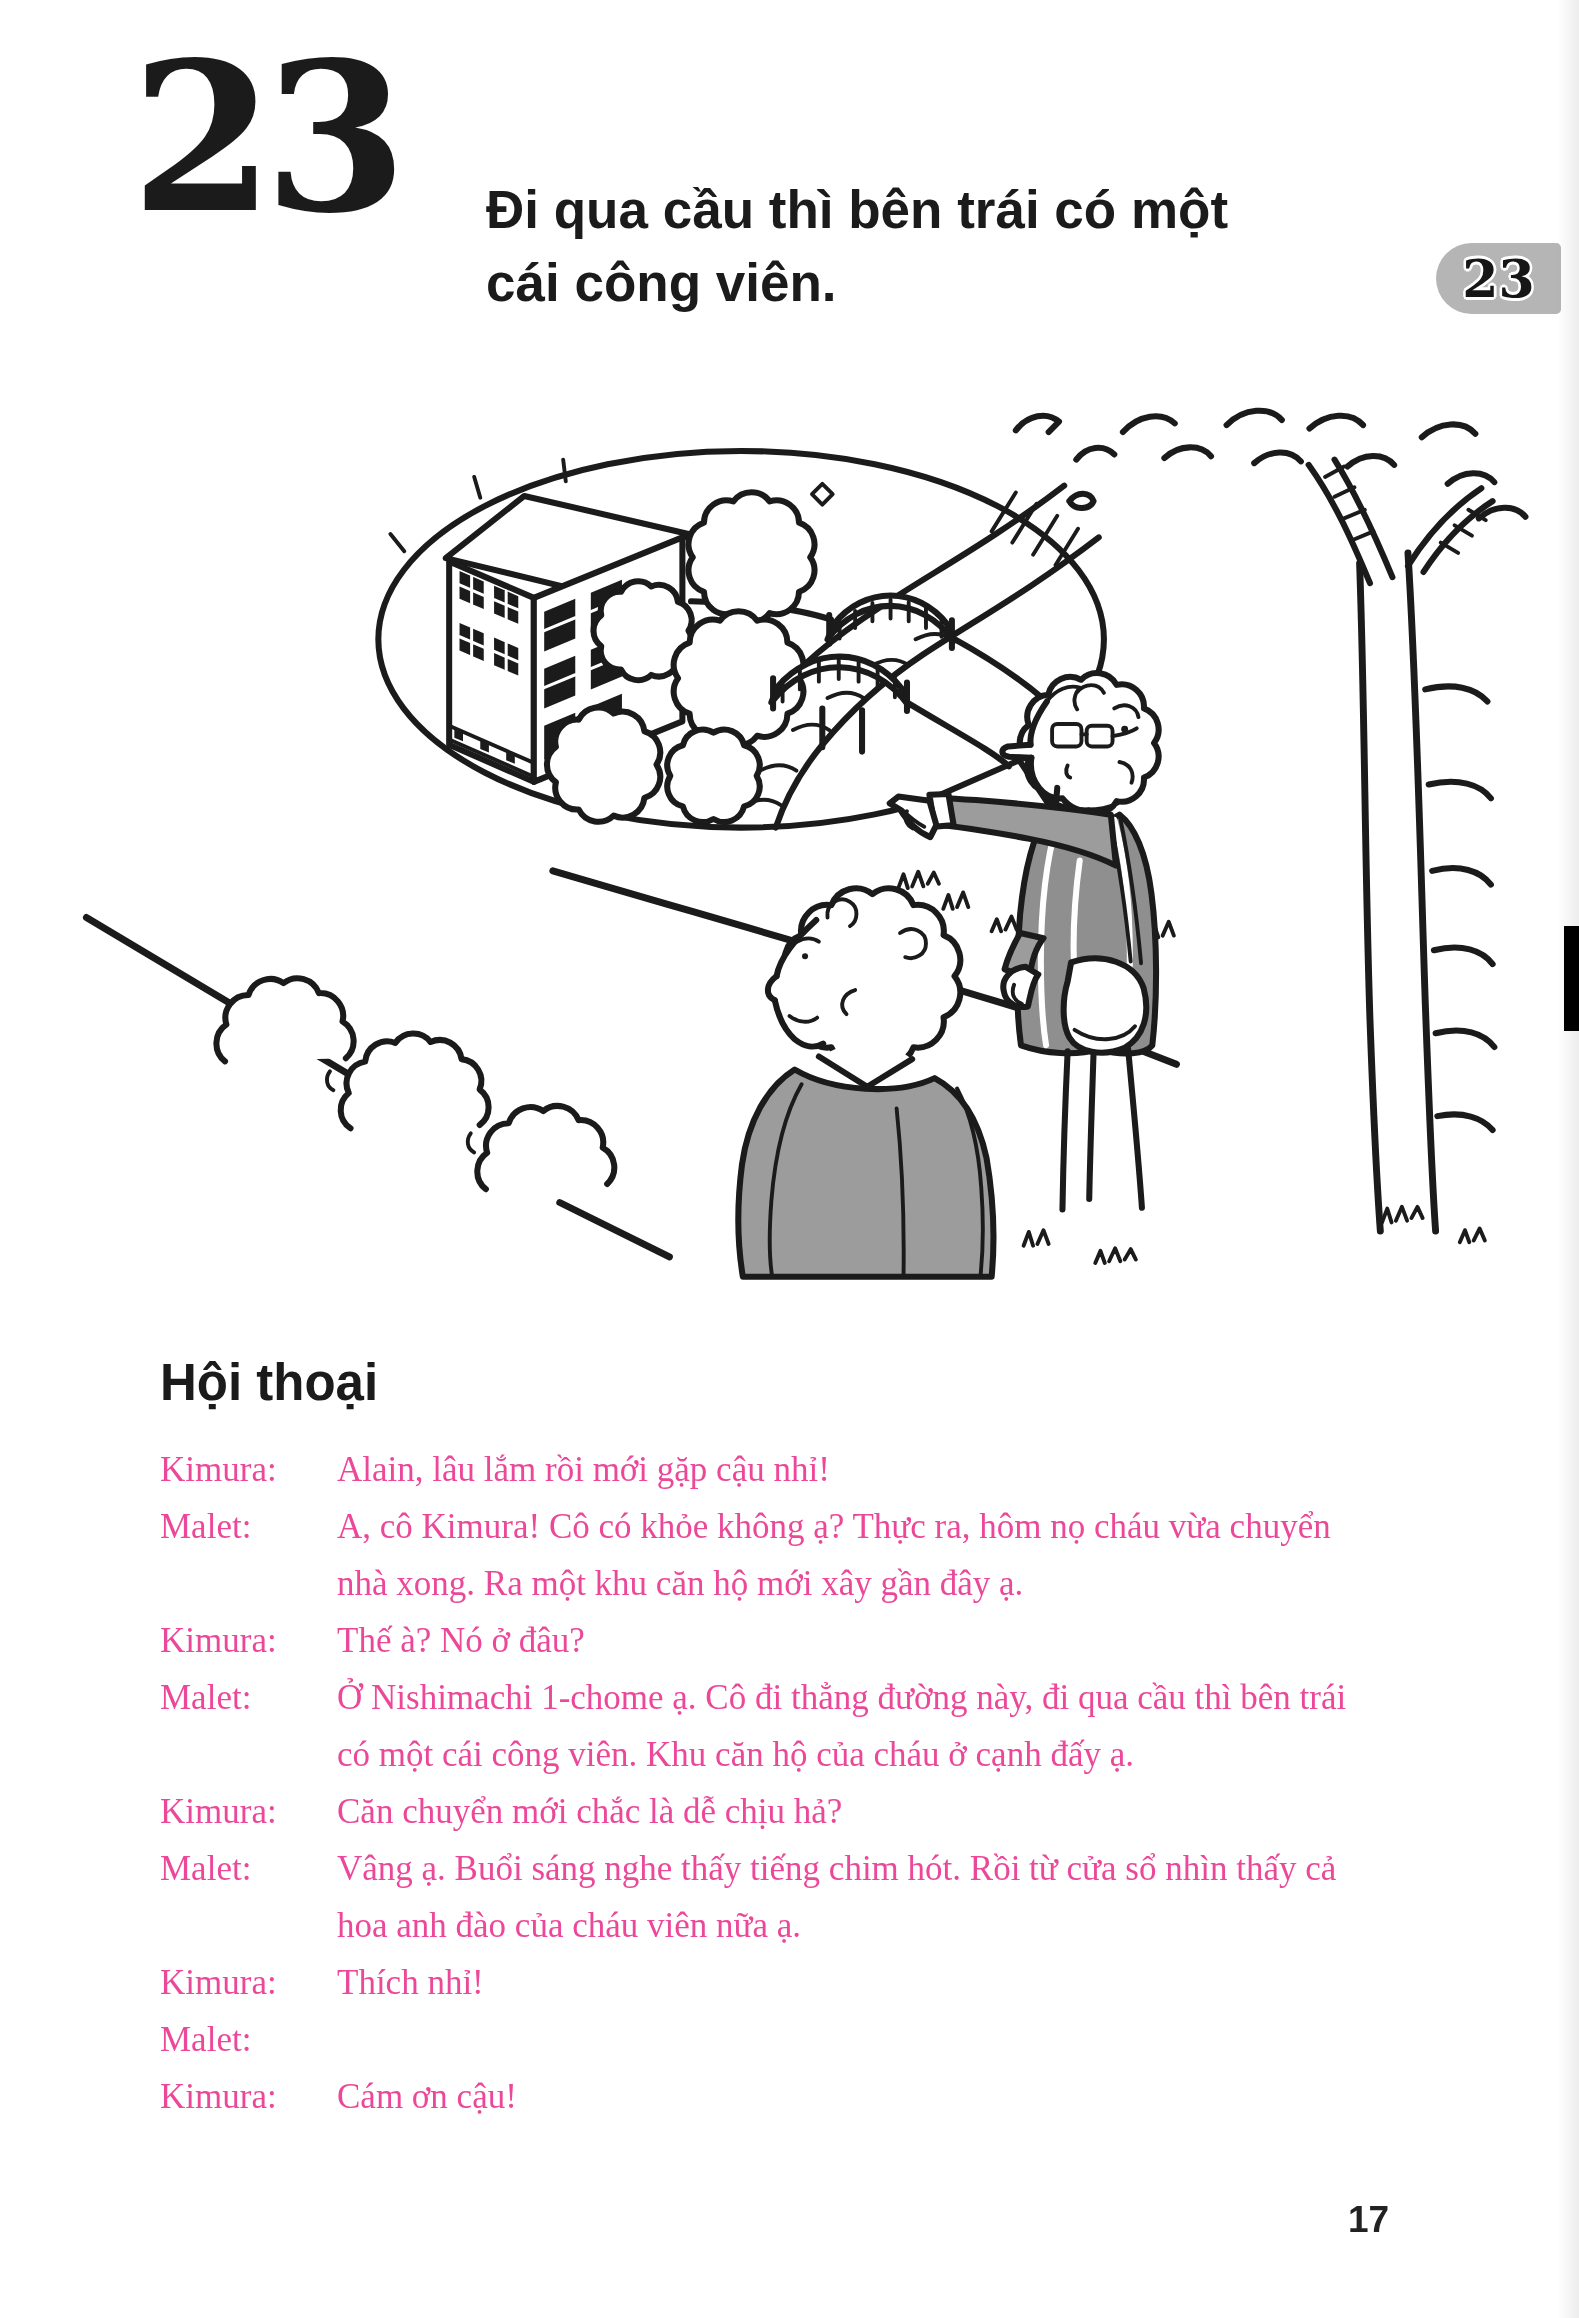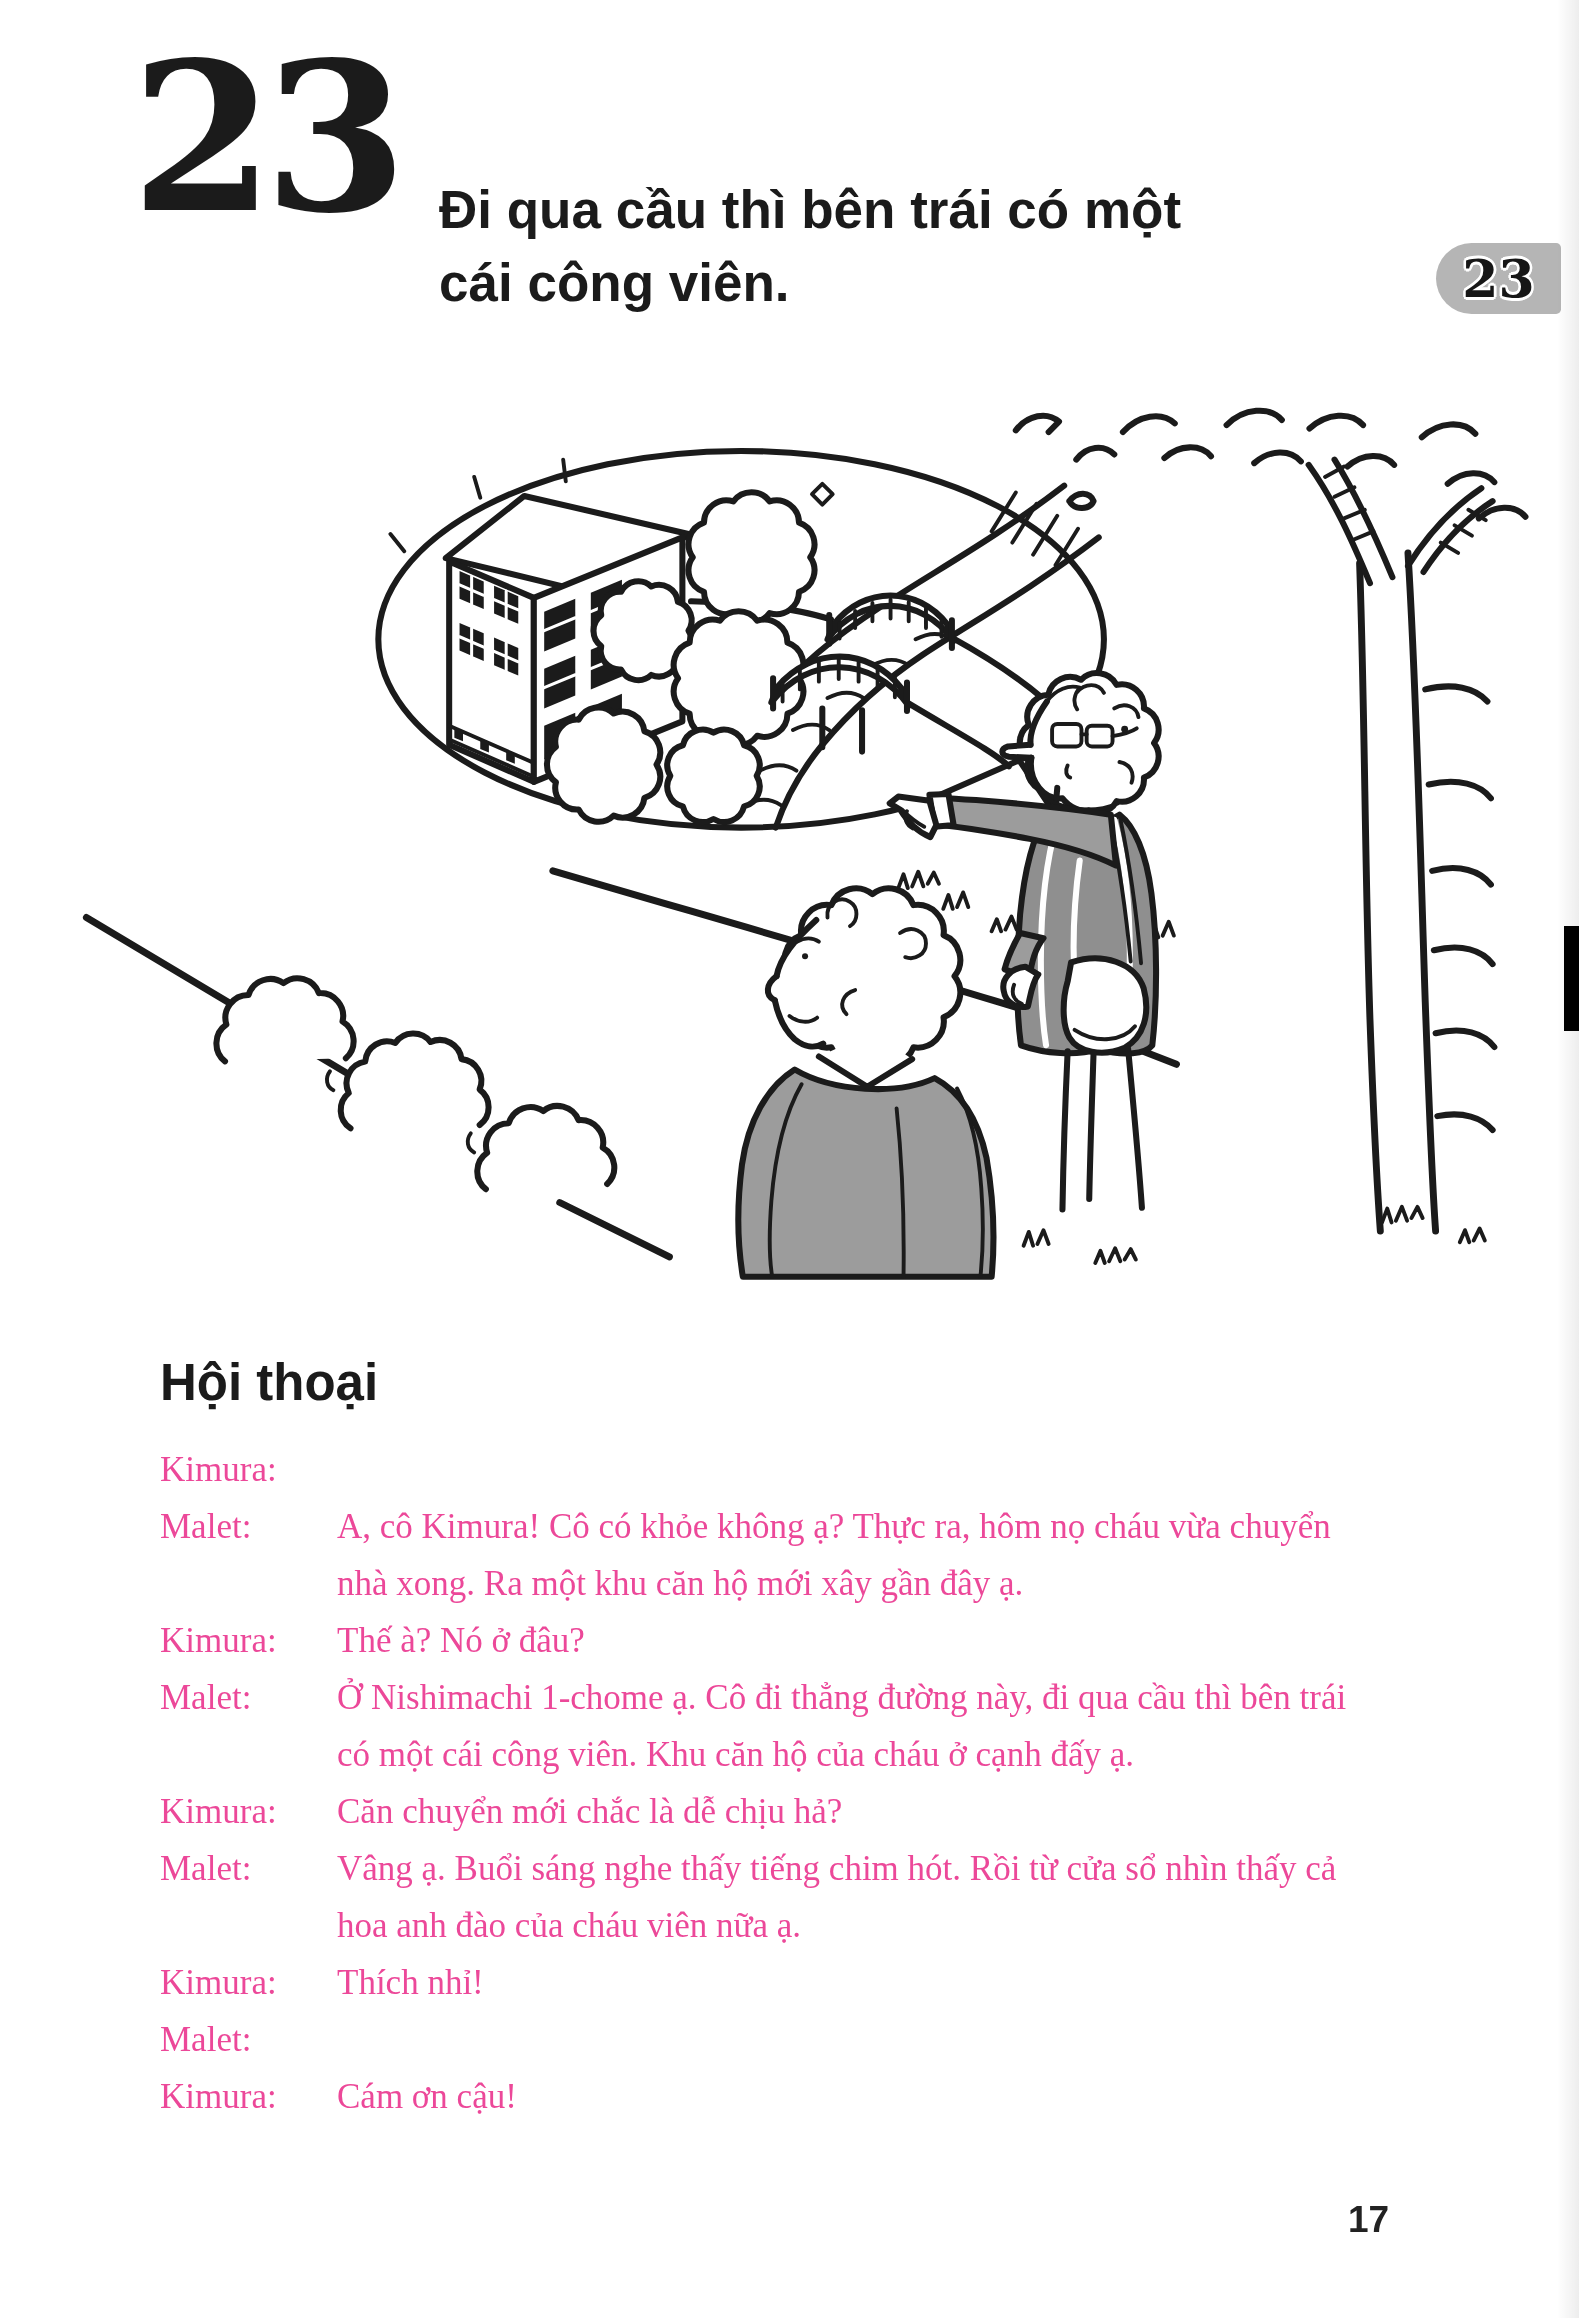--- a/index.html
+++ b/index.html
@@ -3,21 +3,21 @@
 <meta charset="utf-8">
 <style>
   html,body{margin:0;padding:0;}
   body{width:1579px;height:2319px;position:relative;background:#fff;
        font-family:"Liberation Sans",sans-serif;color:var(--ink,#1b1b1b);overflow:hidden;}
   .page{position:absolute;inset:0;background:#fff;}
   .edge-shade{position:absolute;top:0;right:0;width:22.5px;height:100%;
       background:linear-gradient(to right,rgba(0,0,0,0),rgba(0,0,0,0.07));pointer-events:none;}
   .lesson-num{position:absolute;left:131px;top:35px;font-family:"DejaVu Serif",serif;
       font-weight:700;font-size:206px;line-height:1;letter-spacing:-10.4px;color:var(--ink);}
-  .title{position:absolute;left:439px;top:173px;width:864px;font-weight:700;
+  .title{position:absolute;left:486px;top:173px;width:864px;font-weight:700;
       font-size:53px;line-height:73px;color:var(--ink);}
   .badge{position:absolute;left:1436px;top:243px;width:125px;height:71px;
       background:var(--badge,#b5b5b5);border-radius:38px 5.2px 5.2px 38px;
       display:flex;align-items:center;justify-content:center;
       font-family:"DejaVu Serif",serif;font-weight:700;font-size:52px;color:#161616;
       text-shadow:2.6px 0 0 #fff,-2.6px 0 0 #fff,0 2.6px 0 #fff,0 -2.6px 0 #fff,1.7px 1.7px 0 #fff,-1.7px -1.7px 0 #fff,1.7px -1.7px 0 #fff,-1.7px 1.7px 0 #fff;}
   .illu{position:absolute;left:0;top:380px;width:1579px;height:916px;}
   .edge-tab{position:absolute;left:1564px;top:926px;width:15.5px;height:105px;background:var(--tab,#000);}
   .dlg-head{position:absolute;left:160px;top:1353px;font-size:51px;font-weight:700;color:var(--ink);}
   .dialogue{position:absolute;left:160px;top:1441px;width:1304px;
@@ -216,20 +216,23 @@
   </svg>
 
   <div class="edge-tab"></div>
   <div class="edge-shade"></div>
 
   <h2 class="dlg-head" style="margin:0;text-align:center;">Hội thoại</h2>
 
   <div class="dialogue">
     <div class="turn">
       <div class="speaker">Kimura:</div>
+      <div class="dlg-lines">
+          <div class="dlg-line">Alain, lâu lắm rồi mới gặp cậu nhỉ!</div>
+        </div>
     </div>
 
     <div class="turn">
       <div class="speaker">Malet:</div>
       <div class="dlg-lines">
           <div class="dlg-line">A, cô Kimura! Cô có khỏe không ạ? Thực ra, hôm nọ cháu vừa chuyển</div>
           <div class="dlg-line">nhà xong. Ra một khu căn hộ mới xây gần đây ạ.</div>
         </div>
     </div>
 

